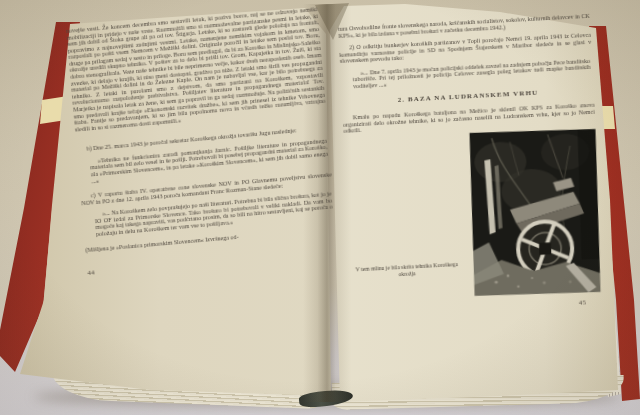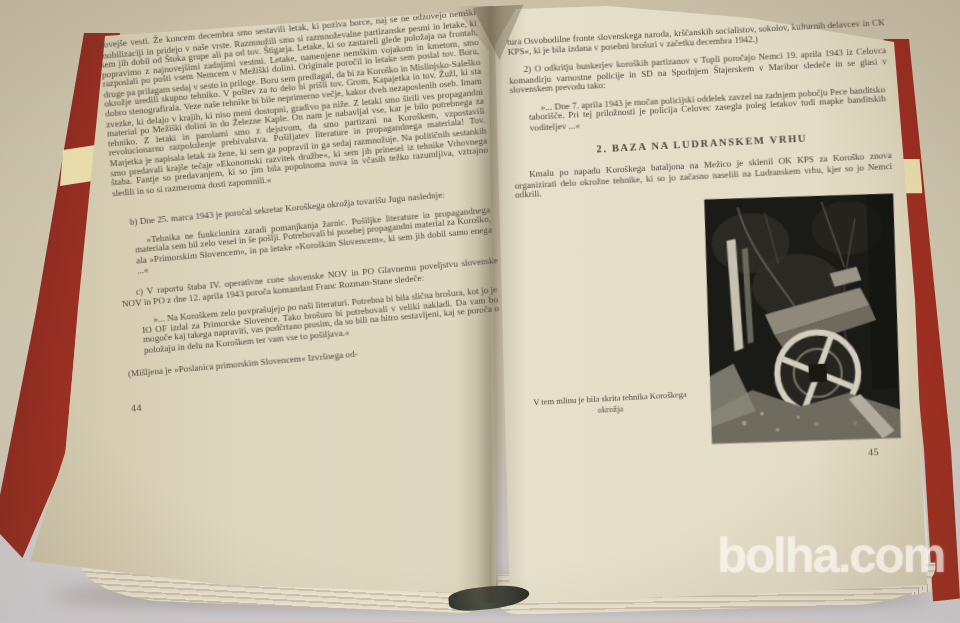--- a/index.html
+++ b/index.html
@@ -136,15 +136,14 @@
           <circle cx="96" cy="152" r="1.4" fill="#8f8a7b" opacity=".7"></circle>
         </svg>
       </div>
     </div>
 
     <div class="pgnum pgnum-right-row">45</div>
   </div>
 
   <div class="full vignette"></div>
 
-  <div class="abs watermark">bolha.com</div>
 
 </div>
 
 </body></html>

